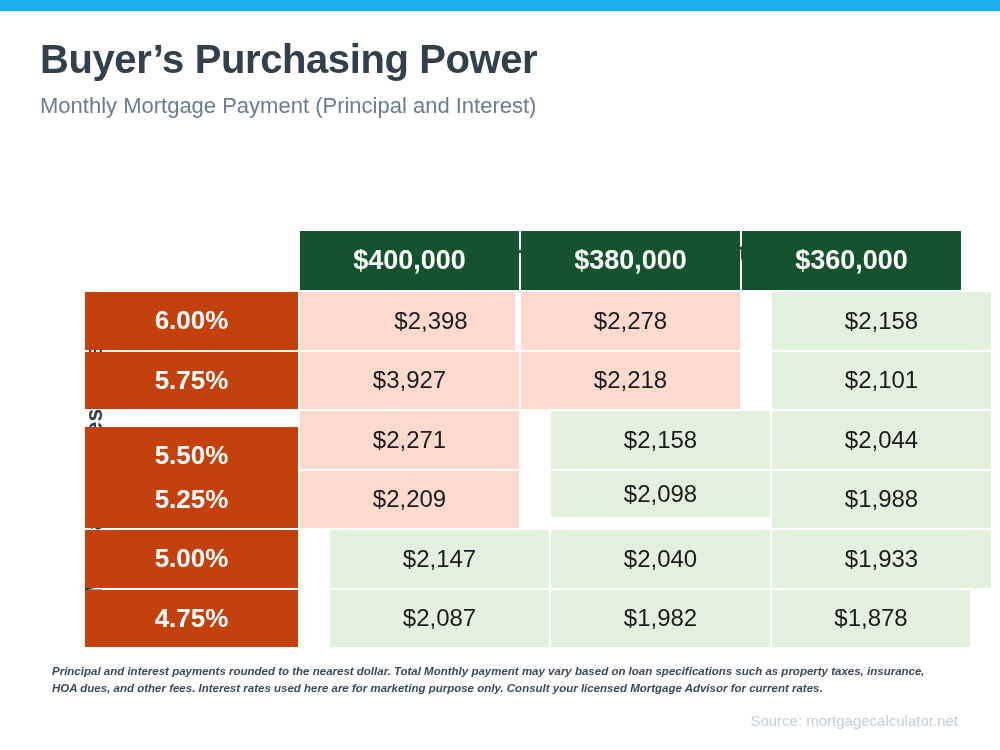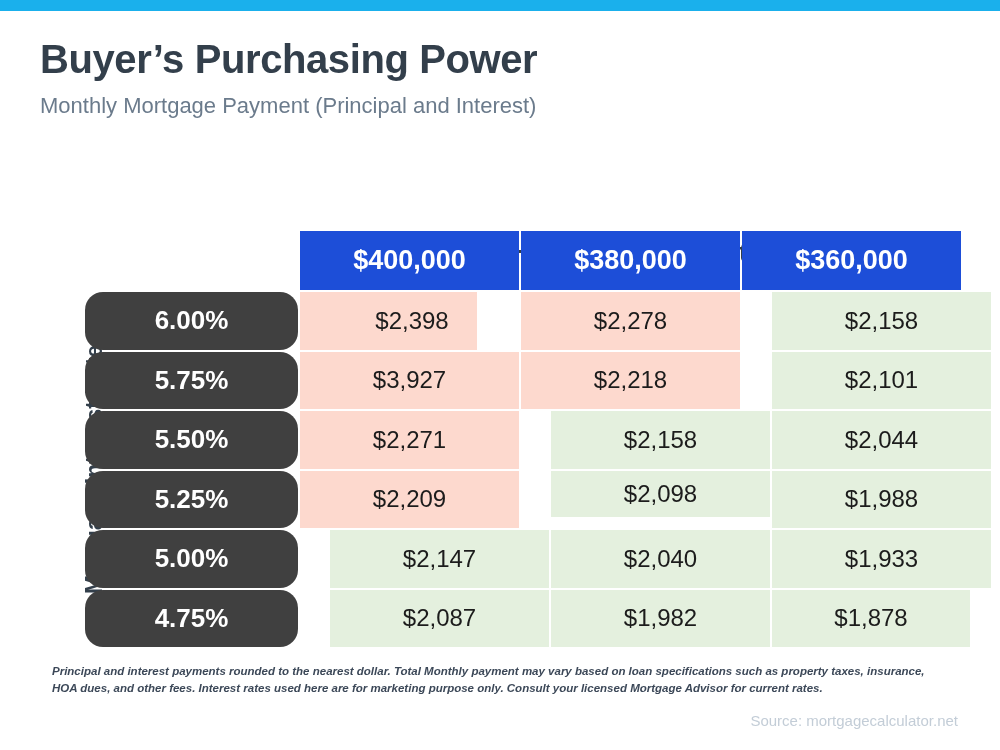--- a/index.html
+++ b/index.html
@@ -99,32 +99,31 @@
   .cell {
     position: absolute;
     box-sizing: border-box;
     display: flex;
     align-items: center;
     justify-content: center;
     white-space: nowrap;
   }
 
   .hdr-cell {
-    background: #1d4ed8;
+    background: #14532d;
     color: #ffffff;
     font-size: 27px;
     font-weight: bold;
   }
 
   .rate-cell {
-    background: #404040;
+    background: #c2410c;
     color: #ffffff;
     font-size: 26px;
     font-weight: bold;
-    border-radius: 18px;
   }
 
   .val-cell {
     color: #1c1c1c;
     font-size: 24px;
     font-weight: normal;
   }
   .val-cell.pink  { background: #FDD9CE; }
   .val-cell.green { background: #E4F0DE; margin-left: 30px; }
 
@@ -164,28 +163,28 @@
 
   <div class="col-group-title">Home Loan Amount</div>
 
   <div class="row-group-title">Mortgage Interest Rate</div>
 
   <div class="grid" id="grid" style="height: 418px; position: absolute;">
       <div class="cell hdr-cell" style="left: 215px; top: 0px; width: 219px; height: 59px;">$400,000</div>
       <div class="cell hdr-cell" style="left: 436px; top: 0px; width: 219px; height: 59px;">$380,000</div>
       <div class="cell hdr-cell" style="left: 657px; top: 0px; width: 219px; height: 59px;">$360,000</div>
       <div class="cell rate-cell" style="left: 0px; top: 61px; width: 213px; height: 57.5px;">6.00%</div>
-      <div class="cell val-cell pink" style="left: 215px; top: 61px; width: 177px; height: 57.5px; padding-left: 47px;">$2,398</div>
+      <div class="cell val-cell pink" style="left: 215px; top: 61px; width: 215px; height: 57.5px; padding-left: 47px;">$2,398</div>
       <div class="cell val-cell pink" style="left: 436px; top: 61px; width: 219px; height: 57.5px;">$2,278</div>
       <div class="cell val-cell green" style="left: 657px; top: 61px; width: 219px; height: 57.5px;">$2,158</div>
       <div class="cell rate-cell" style="left: 0px; top: 120.5px; width: 213px; height: 57.5px;">5.75%</div>
       <div class="cell val-cell pink" style="left: 215px; top: 120.5px; width: 219px; height: 57.5px;">$3,927</div>
       <div class="cell val-cell pink" style="left: 436px; top: 120.5px; width: 219px; height: 57.5px;">$2,218</div>
       <div class="cell val-cell green" style="left: 657px; top: 120.5px; width: 219px; height: 57.5px;">$2,101</div>
-      <div class="cell rate-cell" style="left: 0px; top: 180px; width: 213px; height: 57.5px;">5.50%</div>
+      <div class="cell rate-cell" style="left: 0px; top: 196px; width: 213px; height: 57.5px;">5.50%</div>
       <div class="cell val-cell pink" style="left: 215px; top: 180px; width: 219px; height: 57.5px;">$2,271</div>
       <div class="cell val-cell green" style="left: 436px; top: 180px; width: 219px; height: 57.5px;">$2,158</div>
       <div class="cell val-cell green" style="left: 657px; top: 180px; width: 219px; height: 57.5px;">$2,044</div>
       <div class="cell rate-cell" style="left: 0px; top: 239.5px; width: 213px; height: 57.5px;">5.25%</div>
       <div class="cell val-cell pink" style="left: 215px; top: 239.5px; width: 219px; height: 57.5px;">$2,209</div>
       <div class="cell val-cell green" style="left: 436px; top: 239.5px; width: 219px; height: 46px;">$2,098</div>
       <div class="cell val-cell green" style="left: 657px; top: 239.5px; width: 219px; height: 57.5px;">$1,988</div>
       <div class="cell rate-cell" style="left: 0px; top: 299px; width: 213px; height: 57.5px;">5.00%</div>
       <div class="cell val-cell green" style="left: 215px; top: 299px; width: 219px; height: 57.5px;">$2,147</div>
       <div class="cell val-cell green" style="left: 436px; top: 299px; width: 219px; height: 57.5px;">$2,040</div>

